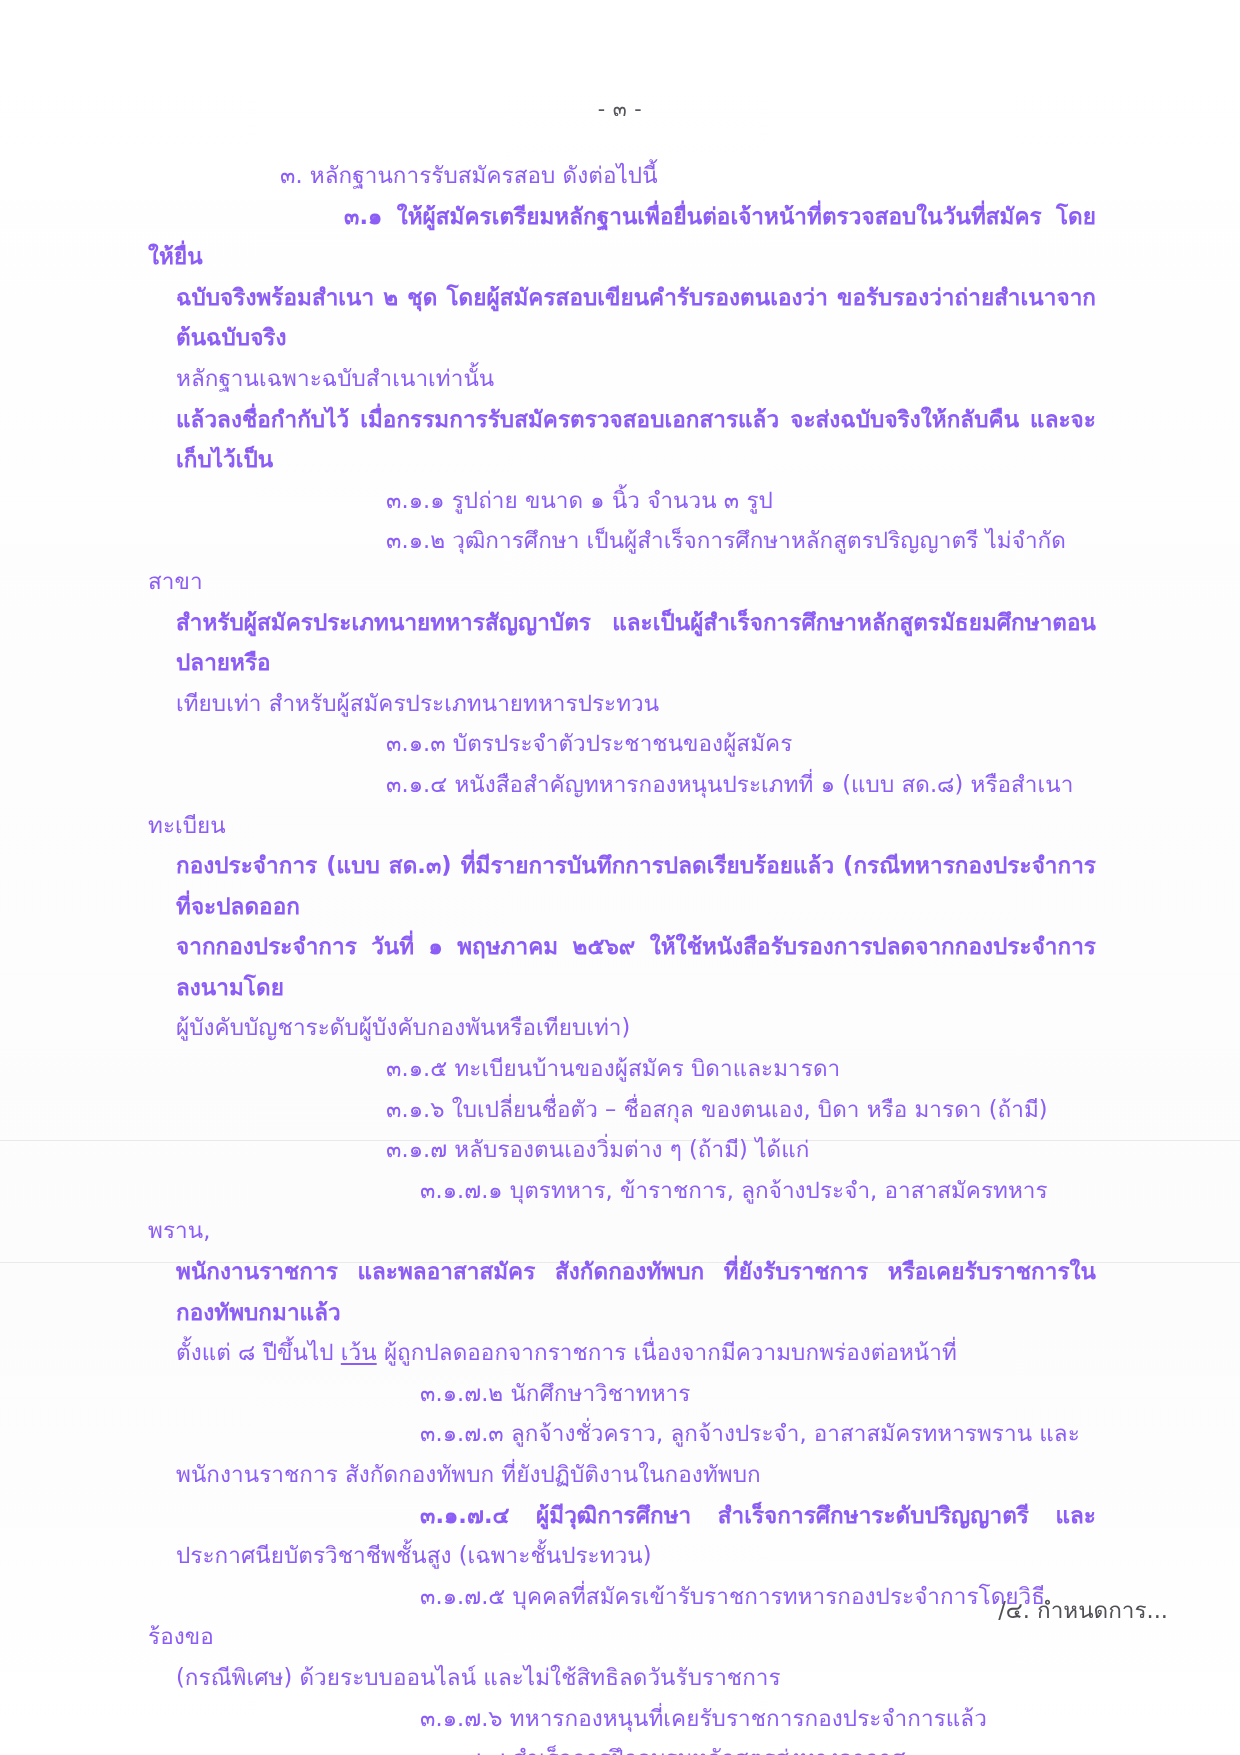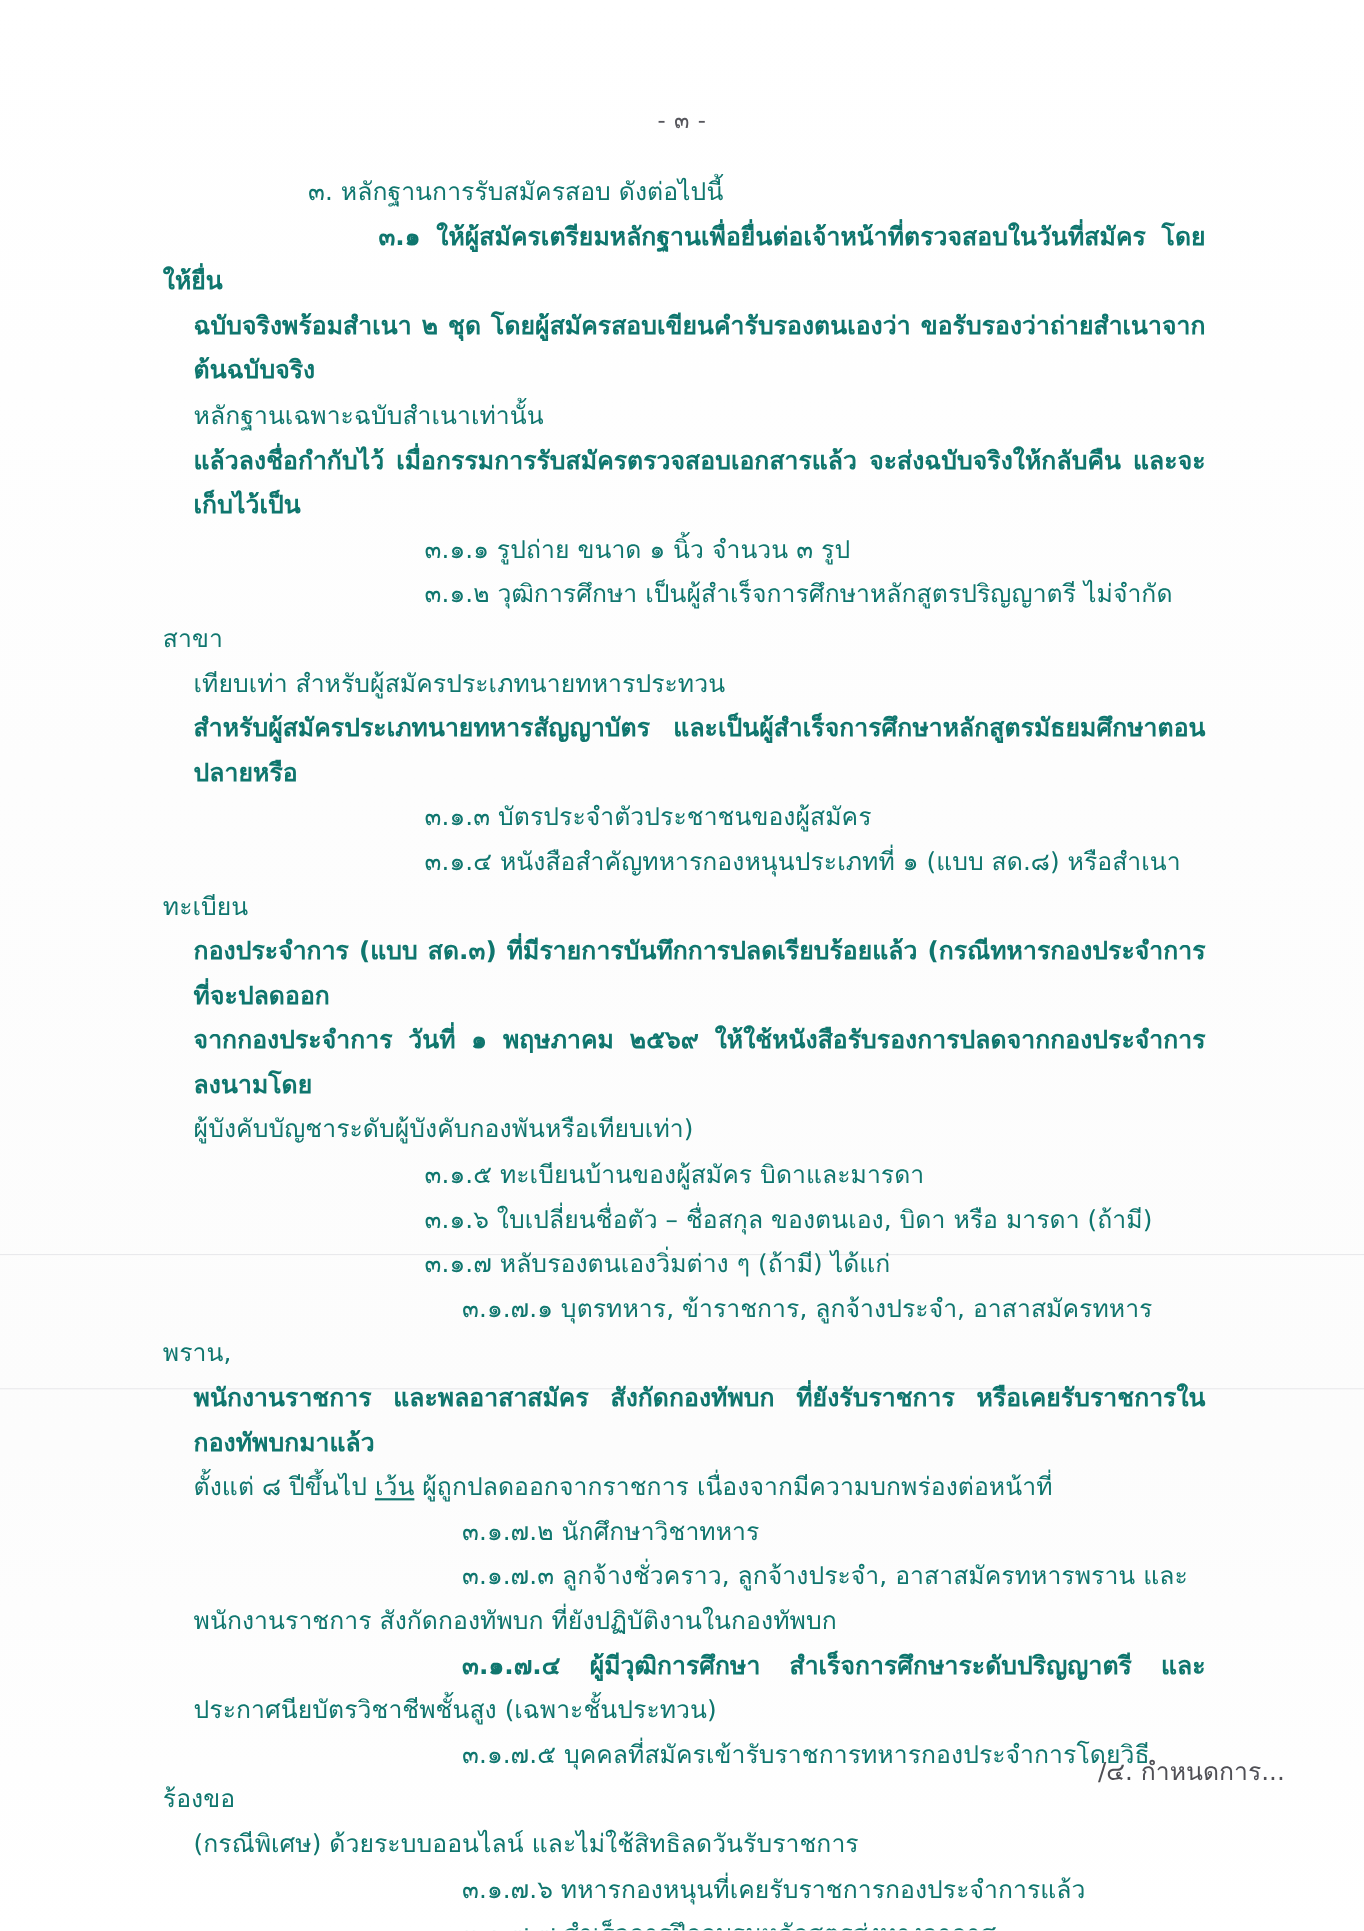--- a/index.html
+++ b/index.html
@@ -57,21 +57,21 @@
     position: absolute;
     top: 155px;
     left: 148px;
     width: 948px;
   }
 
   
   .ln {
     font-size: 22.5px;
     line-height: 40.6px;
-    color: #0f766e;
+    color: #8b5cf6;
     white-space: pre-wrap;
     letter-spacing: 0.05px;
   }
 
   
   .i-head   { text-indent: 132px; }   
   .i-1      { text-indent: 196px; }   
   .i-2      { text-indent: 238px; }   
   .i-3      { text-indent: 272px; }   
   .i-0      { text-indent: 0; margin-left: 28px; }       
@@ -112,22 +112,22 @@
     <div class="ln i-head">๓. หลักฐานการรับสมัครสอบ ดังต่อไปนี้</div>
 
     <div class="ln i-1 just">๓.๑ ให้ผู้สมัครเตรียมหลักฐานเพื่อยื่นต่อเจ้าหน้าที่ตรวจสอบในวันที่สมัคร โดยให้ยื่น</div>
     <div class="ln i-0 just">ฉบับจริงพร้อมสำเนา ๒ ชุด โดยผู้สมัครสอบเขียนคำรับรองตนเองว่า ขอรับรองว่าถ่ายสำเนาจากต้นฉบับจริง</div>
     <div class="ln i-0">หลักฐานเฉพาะฉบับสำเนาเท่านั้น</div>
     <div class="ln i-0 just">แล้วลงชื่อกำกับไว้ เมื่อกรรมการรับสมัครตรวจสอบเอกสารแล้ว จะส่งฉบับจริงให้กลับคืน และจะเก็บไว้เป็น</div>
 
     <div class="ln i-2">๓.๑.๑ รูปถ่าย ขนาด ๑ นิ้ว จำนวน ๓ รูป</div>
 
     <div class="ln i-2">๓.๑.๒ วุฒิการศึกษา เป็นผู้สำเร็จการศึกษาหลักสูตรปริญญาตรี ไม่จำกัดสาขา</div>
+    <div class="ln i-0 just">สำหรับผู้สมัครประเภทนายทหารสัญญาบัตร และเป็นผู้สำเร็จการศึกษาหลักสูตรมัธยมศึกษาตอนปลายหรือ</div>
     <div class="ln i-0">เทียบเท่า สำหรับผู้สมัครประเภทนายทหารประทวน</div>
-    <div class="ln i-0 just">สำหรับผู้สมัครประเภทนายทหารสัญญาบัตร และเป็นผู้สำเร็จการศึกษาหลักสูตรมัธยมศึกษาตอนปลายหรือ</div>
 
     <div class="ln i-2">๓.๑.๓ บัตรประจำตัวประชาชนของผู้สมัคร</div>
 
     <div class="ln i-2">๓.๑.๔ หนังสือสำคัญทหารกองหนุนประเภทที่ ๑ (แบบ สด.๘) หรือสำเนาทะเบียน</div>
     <div class="ln i-0 just">กองประจำการ (แบบ สด.๓) ที่มีรายการบันทึกการปลดเรียบร้อยแล้ว (กรณีทหารกองประจำการที่จะปลดออก</div>
     <div class="ln i-0 just">จากกองประจำการ วันที่ ๑ พฤษภาคม ๒๕๖๙ ให้ใช้หนังสือรับรองการปลดจากกองประจำการ ลงนามโดย</div>
     <div class="ln i-0">ผู้บังคับบัญชาระดับผู้บังคับกองพันหรือเทียบเท่า)</div>
 
     <div class="ln i-2">๓.๑.๕ ทะเบียนบ้านของผู้สมัคร บิดาและมารดา</div>
 

